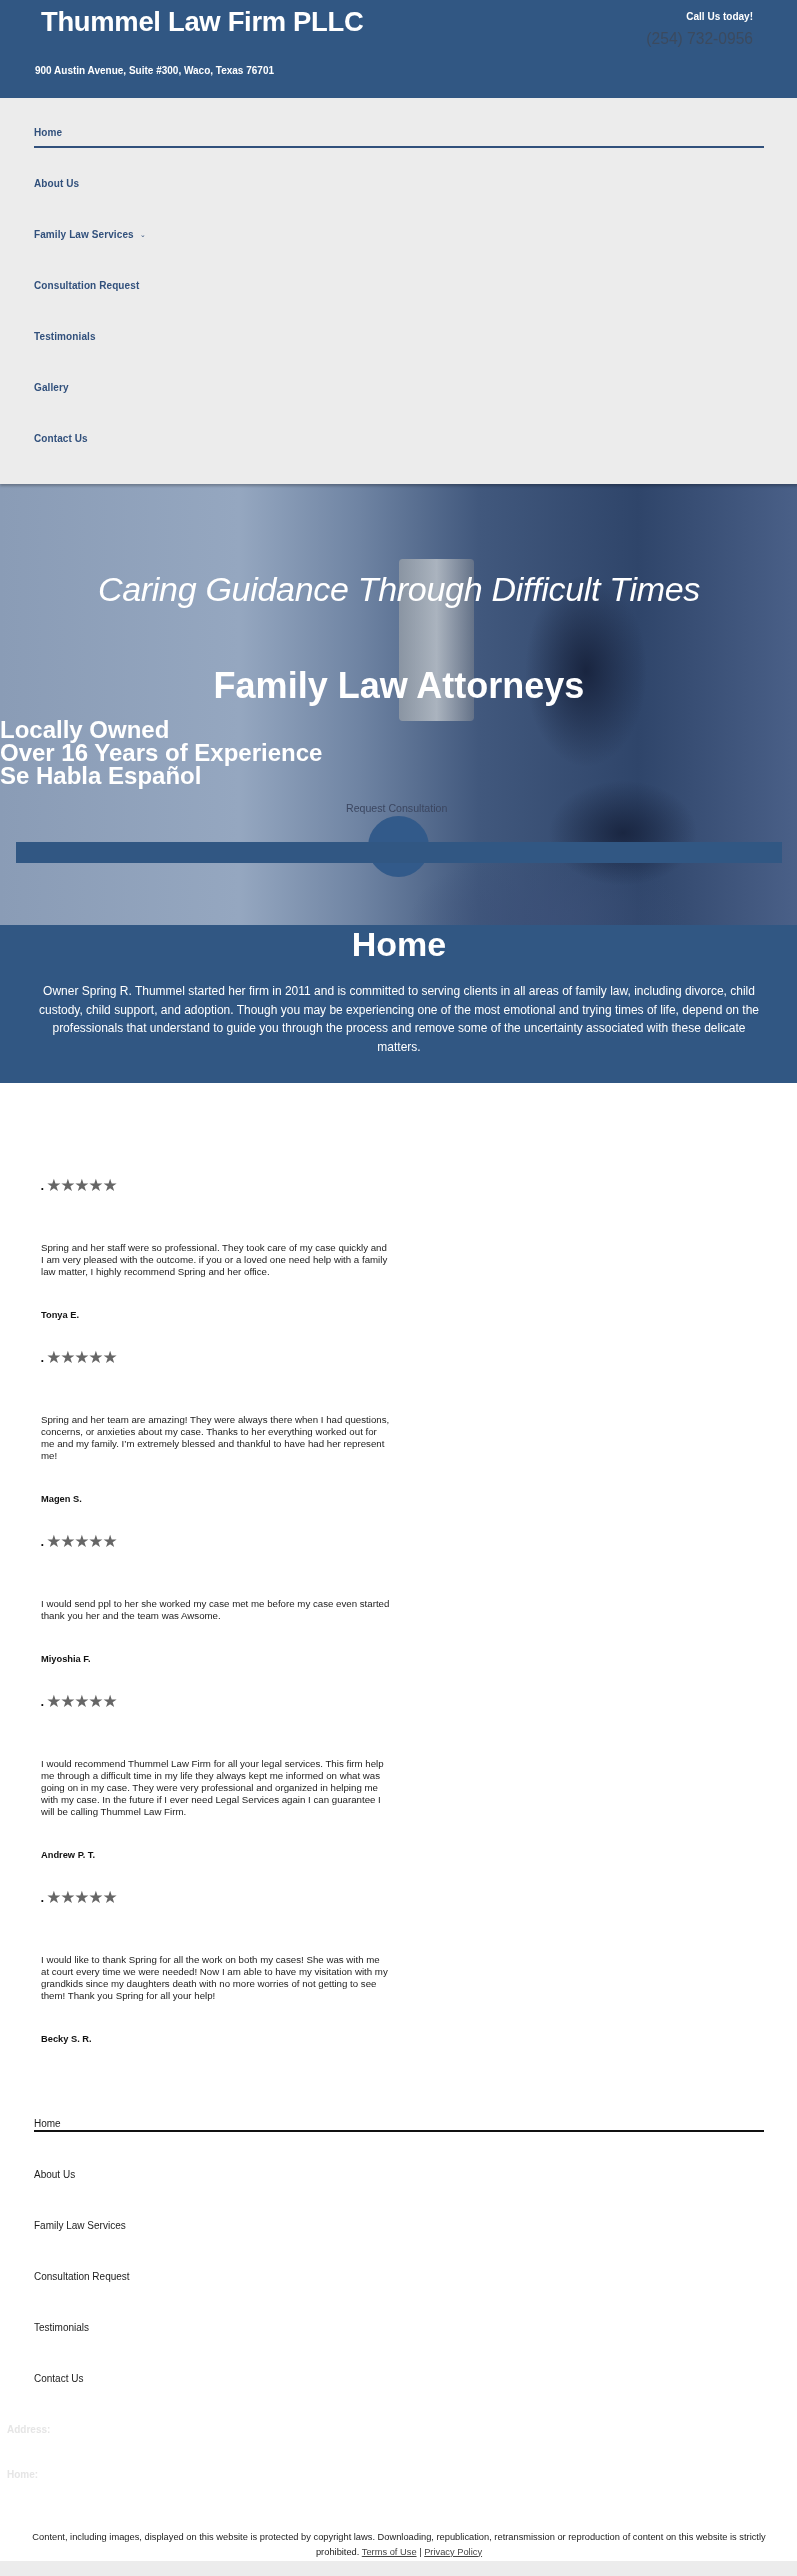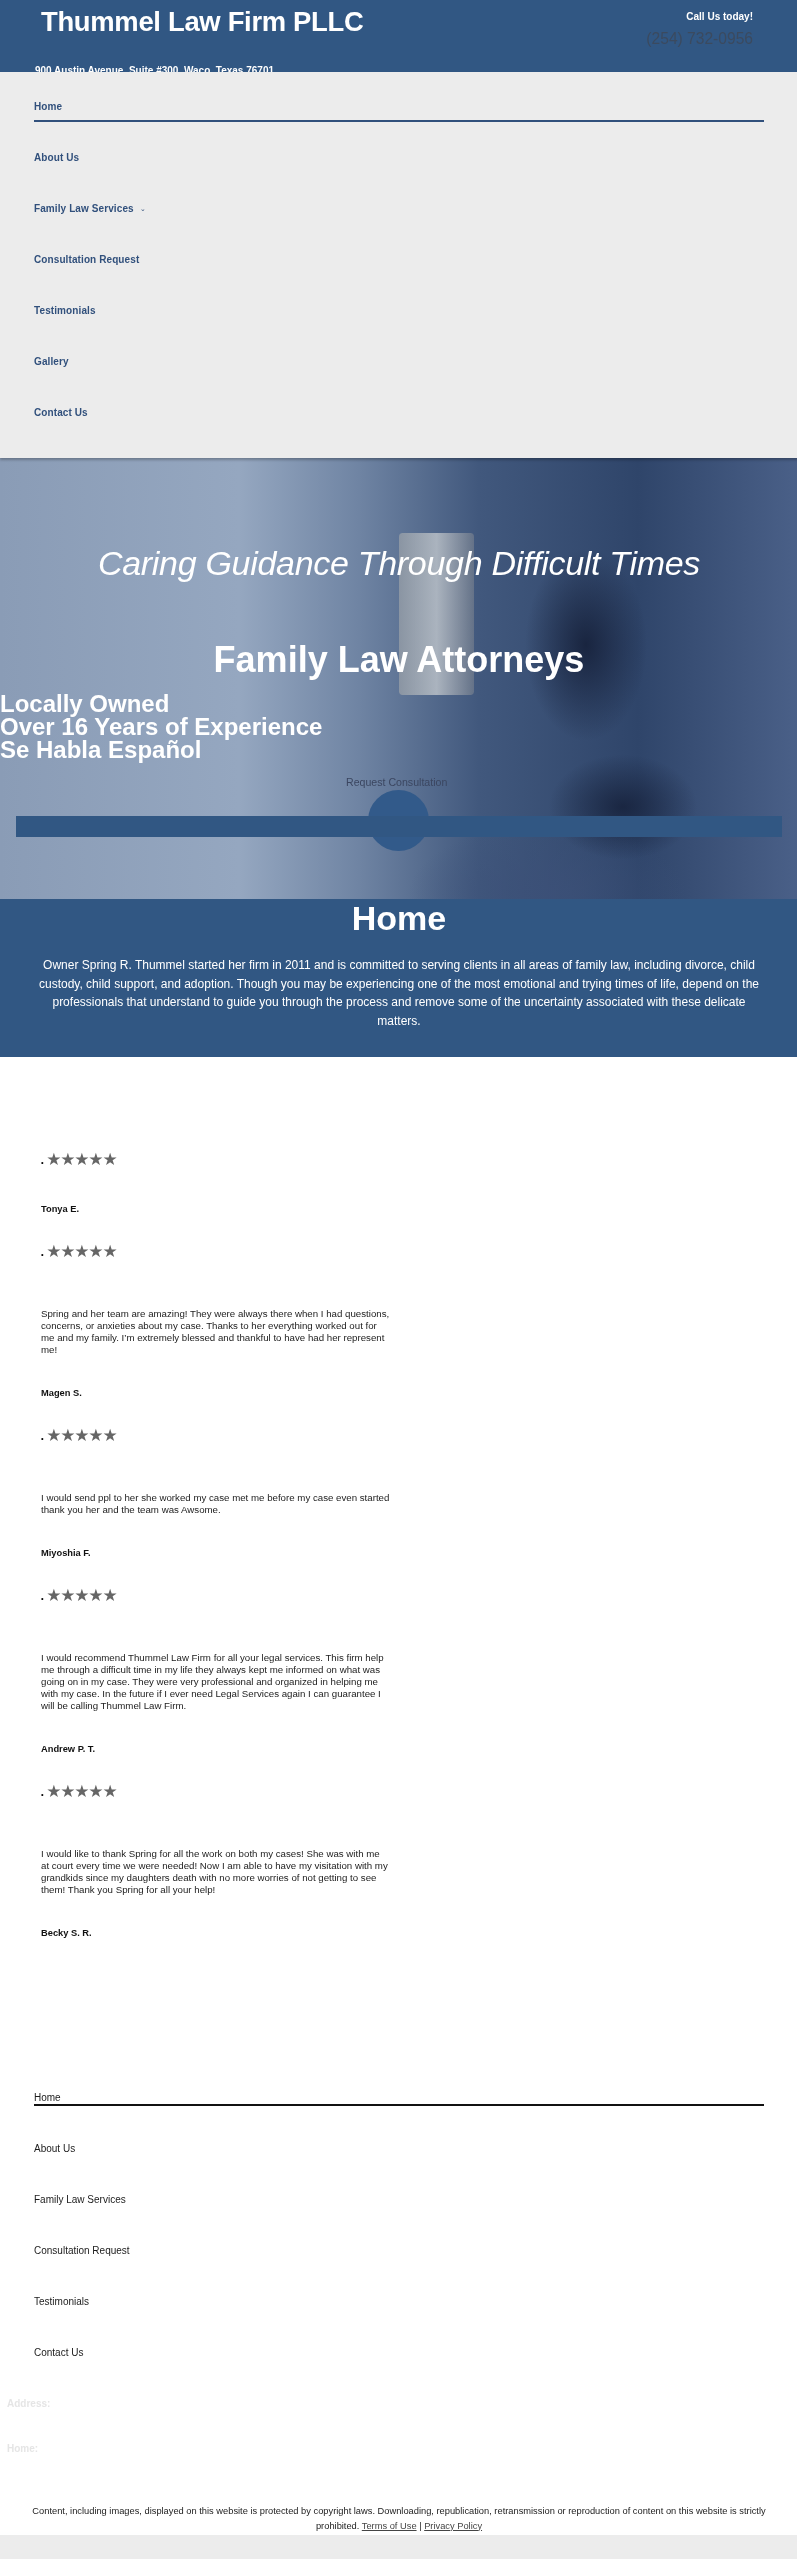--- a/index.html
+++ b/index.html
@@ -1,20 +1,20 @@
 <!DOCTYPE html>
 <html style="font-size:10px"><head>
 <meta charset="utf-8">
 <style>
   * { box-sizing: border-box; margin: 0; padding: 0; }
   html, body { width: 798px; background: #ffffff; font-family: "Liberation Sans", sans-serif; color: #222; }
   a { color: inherit; }
 
   
-  .site-header { position: relative; height: 72px; background: #315783; color: #fff; }
+  .site-header { position: relative; height: 98px; background: #315783; color: #fff; }
   .firm-name { position: absolute; left: 41px; top: 6.2px; font-size: 27.4px; font-weight: bold; letter-spacing: -0.3px; }
   .firm-address { position: absolute; left: 35px; top: 65px; font-size: 10px; font-weight: bold; }
   .call-label { position: absolute; right: 45px; top: 11.2px; font-size: 10px; font-weight: bold; }
   .call-phone { position: absolute; right: 45px; top: 30px; font-size: 15.6px; color: #3b4a5f; text-decoration: none; }
 
   
   .primary-nav { background: #ececec; height: 386px; padding-top: 29px; position: relative; box-shadow: 0 1.9px 2.5px rgba(0,0,0,0.25); z-index: 2; }
   .primary-nav ul { list-style: none; }
   .primary-nav li { height: 51px; position: relative; }
   .primary-nav a { position: absolute; left: 34px; top: 0; font-size: 10px; font-weight: bold; color: #31507c; text-decoration: none; letter-spacing: 0.1px; }
@@ -122,20 +122,21 @@
 <section class="testimonials">
   <div class="testimonial">
     <div class="stars-row">
       <span class="bullet">•</span>
       <span class="star">★</span>
       <span class="star">★</span>
       <span class="star">★</span>
       <span class="star">★</span>
       <span class="star">★</span>
     </div>
+    <p class="quote">Spring and her staff were so professional. They took care of my case quickly and I am very pleased with the outcome. if you or a loved one need help with a family law matter, I highly recommend Spring and her office.</p>
     <div class="author">Tonya E.</div>
   </div>
 
   <div class="testimonial">
     <div class="stars-row">
       <span class="bullet">•</span>
       <span class="star">★</span>
       <span class="star">★</span>
       <span class="star">★</span>
       <span class="star">★</span>

